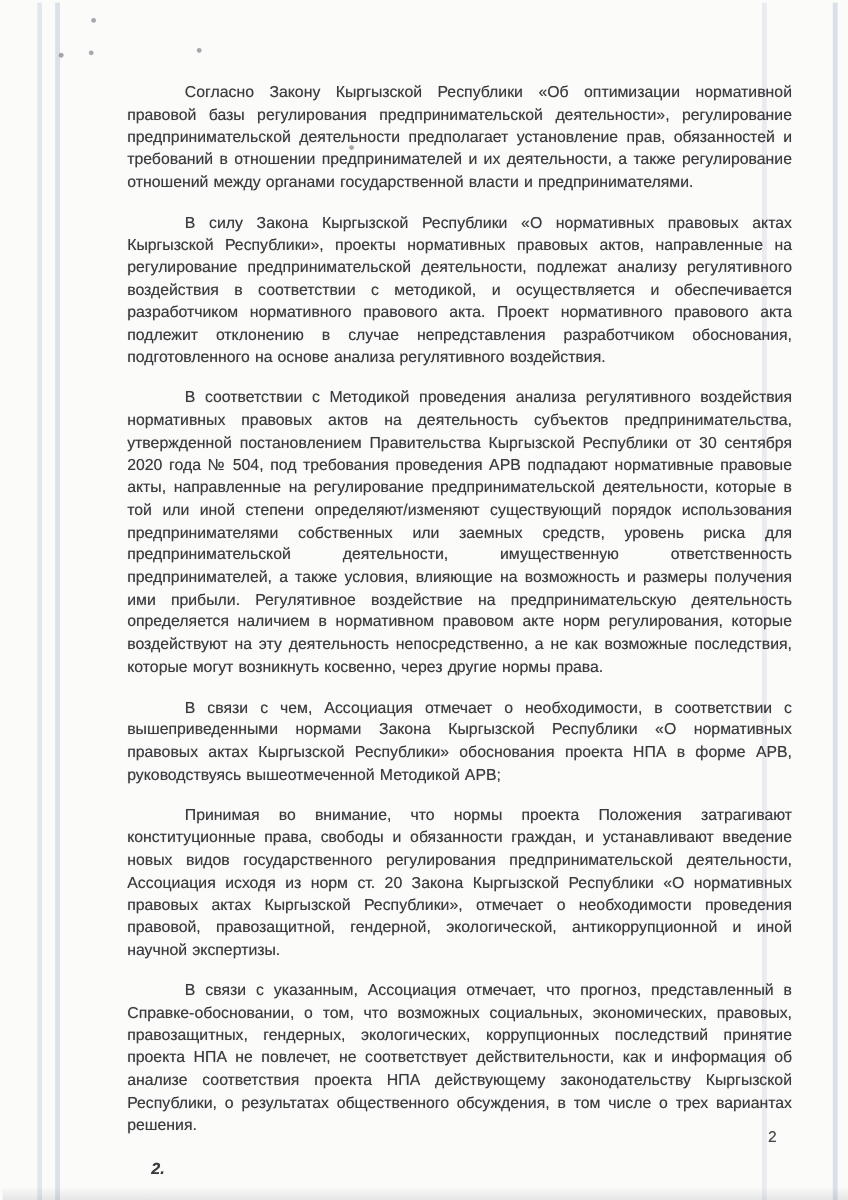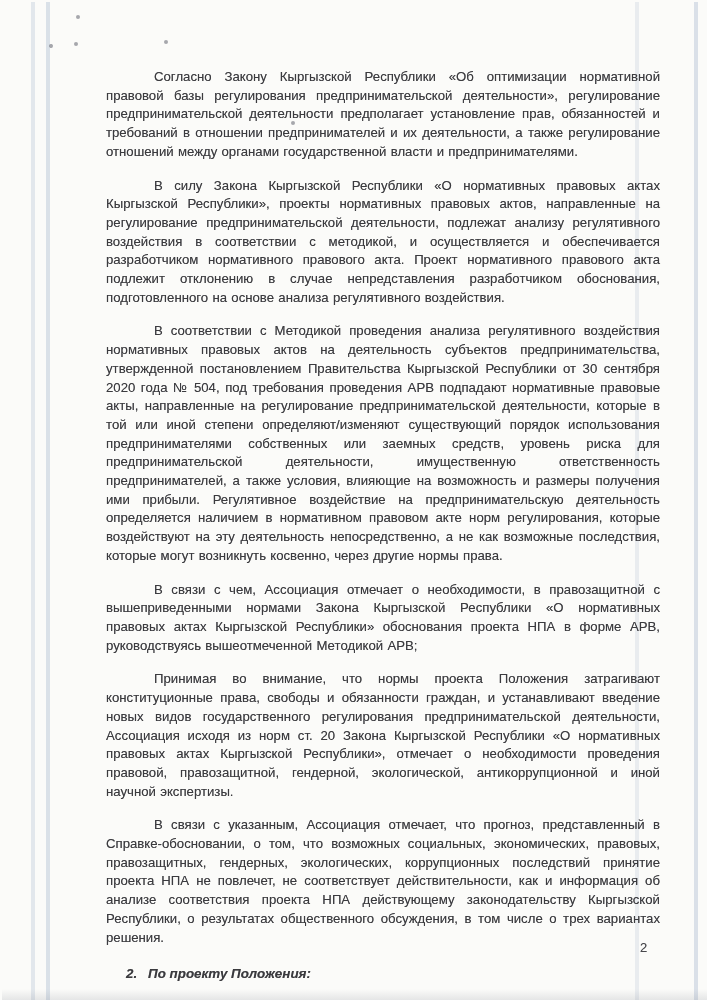--- a/index.html
+++ b/index.html
@@ -81,27 +81,26 @@
   <div class="speck s1"></div>
   <div class="speck s2"></div>
   <div class="speck s3"></div>
   <div class="speck s4"></div>
   <div class="speck s5"></div>
 
   <div class="content">
     <p class="para">Согласно Закону Кыргызской Республики «Об оптимизации нормативной правовой базы регулирования предпринимательской деятельности», регулирование предпринимательской деятельности предполагает установление прав, обязанностей и требований в отношении предпринимателей и их деятельности, а также регулирование отношений между органами государственной власти и предпринимателями.</p>
     <p class="para">В силу Закона Кыргызской Республики «О нормативных правовых актах Кыргызской Республики», проекты нормативных правовых актов, направленные на регулирование предпринимательской деятельности, подлежат анализу регулятивного воздействия в соответствии с методикой, и осуществляется и обеспечивается разработчиком нормативного правового акта. Проект нормативного правового акта подлежит отклонению в случае непредставления разработчиком обоснования, подготовленного на основе анализа регулятивного воздействия.</p>
     <p class="para">В соответствии с Методикой проведения анализа регулятивного воздействия нормативных правовых актов на деятельность субъектов предпринимательства, утвержденной постановлением Правительства Кыргызской Республики от 30 сентября 2020 года № 504, под требования проведения АРВ подпадают нормативные правовые акты, направленные на регулирование предпринимательской деятельности, которые в той или иной степени определяют/изменяют существующий порядок использования предпринимателями собственных или заемных средств, уровень риска для предпринимательской деятельности, имущественную ответственность предпринимателей, а также условия, влияющие на возможность и размеры получения ими прибыли. Регулятивное воздействие на предпринимательскую деятельность определяется наличием в нормативном правовом акте норм регулирования, которые воздействуют на эту деятельность непосредственно, а не как возможные последствия, которые могут возникнуть косвенно, через другие нормы права.</p>
-    <p class="para">В связи с чем, Ассоциация отмечает о необходимости, в правозащитной с вышеприведенными нормами Закона Кыргызской Республики «О нормативных правовых актах Кыргызской Республики» обоснования проекта НПА в форме АРВ, руководствуясь вышеотмеченной Методикой АРВ;</p>
+    <p class="para">В связи с чем, Ассоциация отмечает о необходимости, в соответствии с вышеприведенными нормами Закона Кыргызской Республики «О нормативных правовых актах Кыргызской Республики» обоснования проекта НПА в форме АРВ, руководствуясь вышеотмеченной Методикой АРВ;</p>
     <p class="para">Принимая во внимание, что нормы проекта Положения затрагивают конституционные права, свободы и обязанности граждан, и устанавливают введение новых видов государственного регулирования предпринимательской деятельности, Ассоциация исходя из норм ст. 20 Закона Кыргызской Республики «О нормативных правовых актах Кыргызской Республики», отмечает о необходимости проведения правовой, правозащитной, гендерной, экологической, антикоррупционной и иной научной экспертизы.</p>
     <p class="para">В связи с указанным, Ассоциация отмечает, что прогноз, представленный в Справке-обосновании, о том, что возможных социальных, экономических, правовых, правозащитных, гендерных, экологических, коррупционных последствий принятие проекта НПА не повлечет, не соответствует действительности, как и информация об анализе соответствия проекта НПА действующему законодательству Кыргызской Республики, о результатах общественного обсуждения, в том числе о трех вариантах решения.</p>
 
     <div class="heading">
       <span class="h-num">2.</span>
-      <span class="h-text">По проекту Положения:</span>
     </div>
 
     <div class="bullet-row">
       <span class="bullet">•</span>
     </div>
   </div>
 
   <div class="page-number">2</div>
 
   <div class="bottom-shadow"></div>

